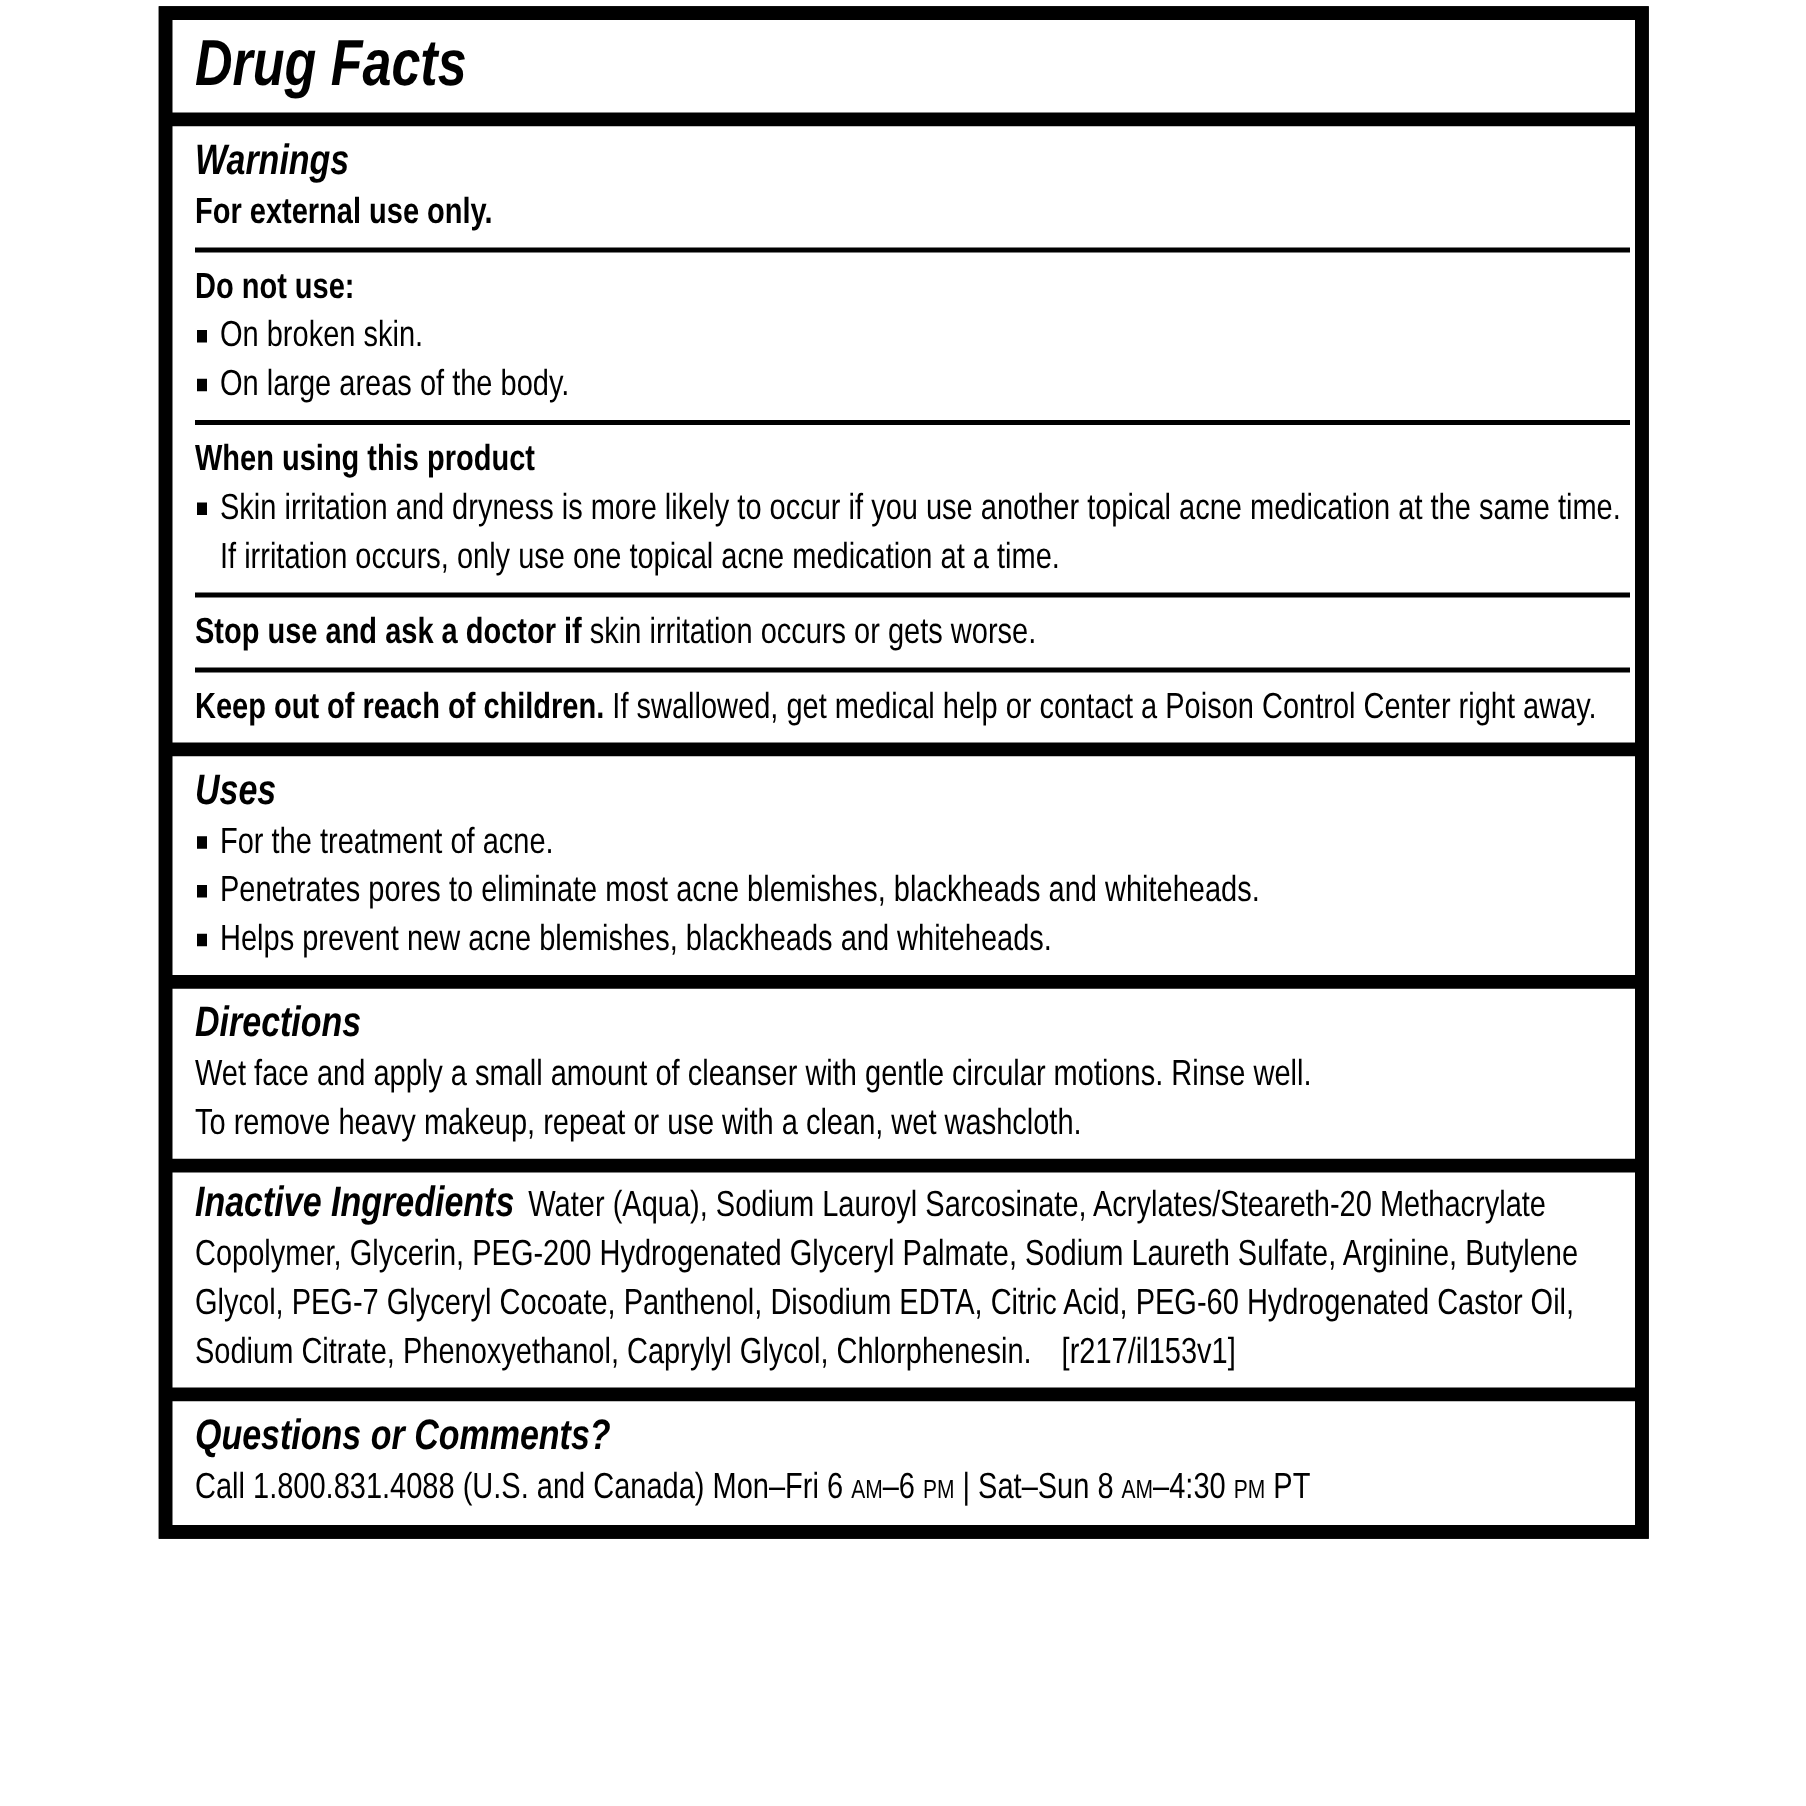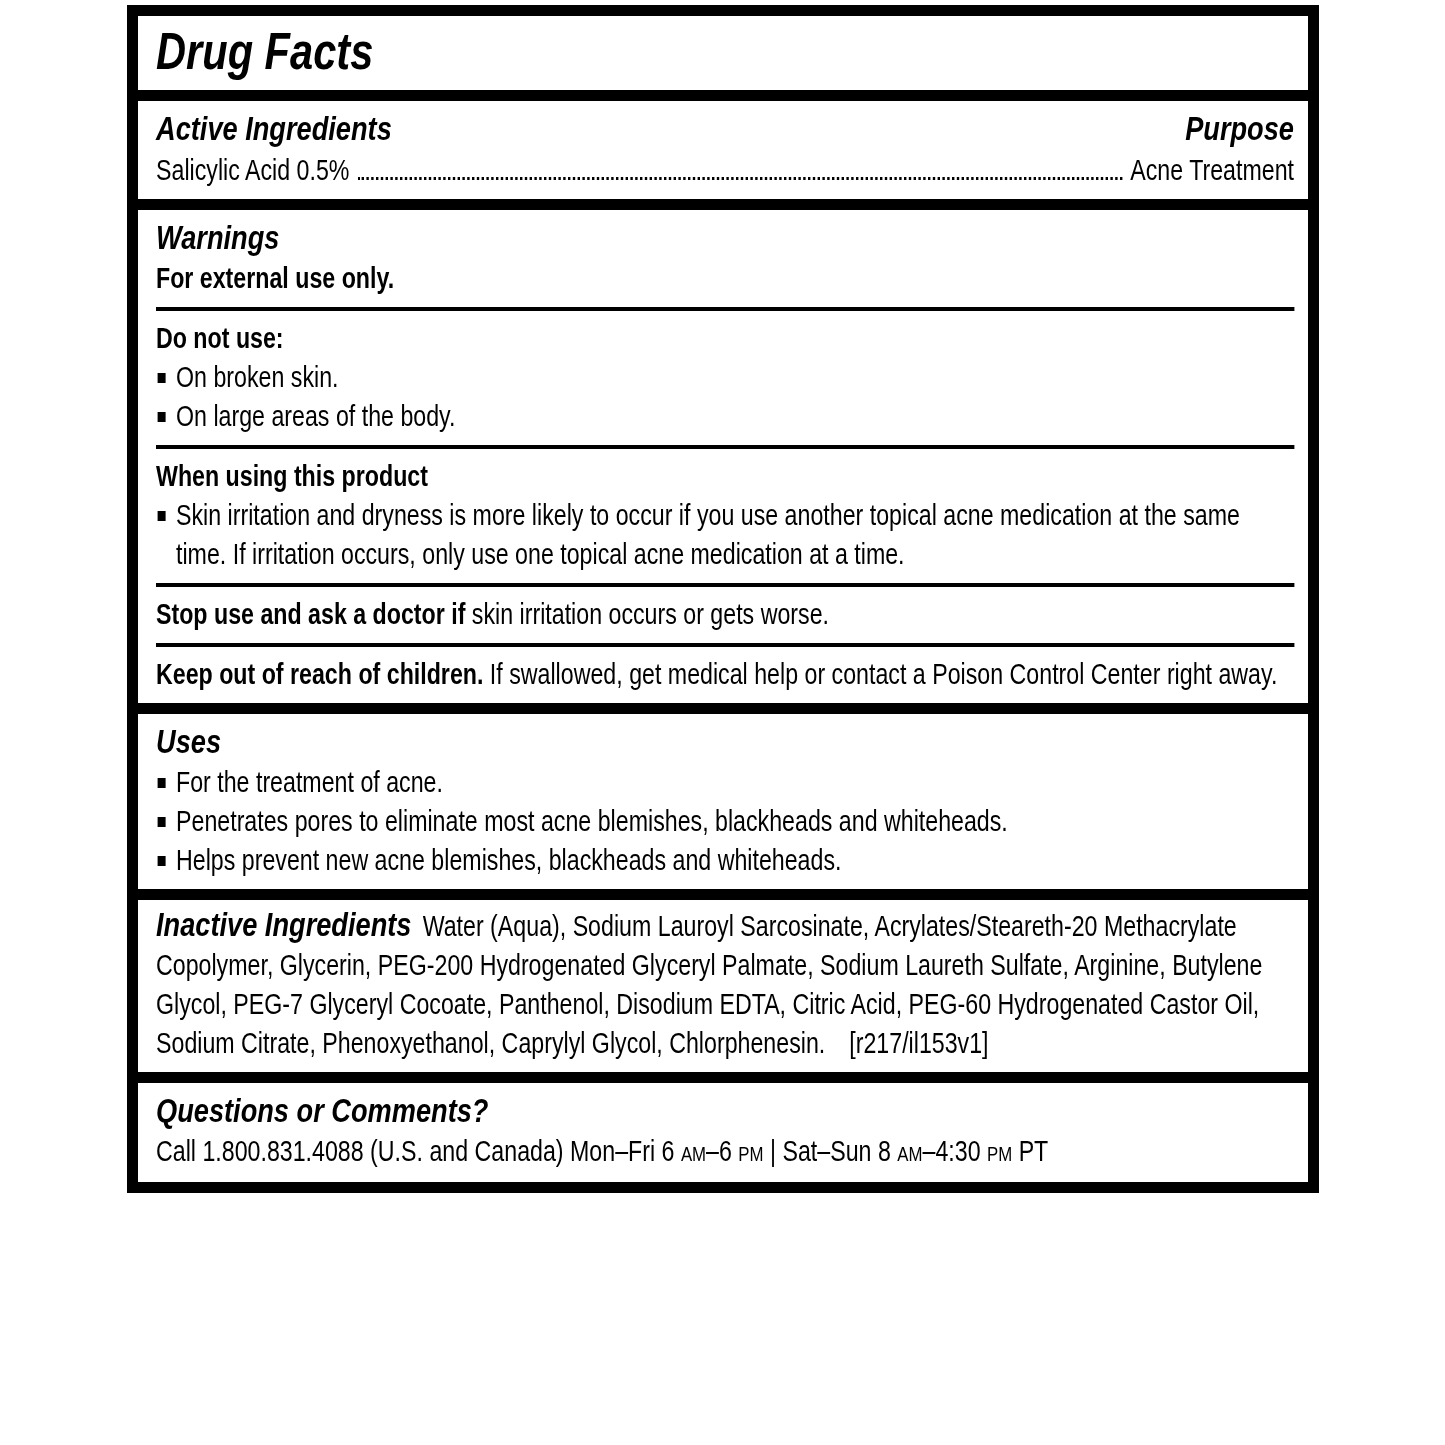--- a/index.html
+++ b/index.html
@@ -19,21 +19,21 @@
     width: 1192px;
     margin: 5px auto 0 auto;
     background: #000000;
     border: 11px solid #000000;
     display: flex;
     flex-direction: column;
     gap: 11px;
   }
   .box {
     background: #ffffff;
-    padding: 5px 14px 9px 18px;
+    padding: 5px 4px 9px 18px;
   }
   
   .cz {
     width: 125%;
     transform: scaleX(0.8);
     transform-origin: 0 0;
   }
   .title {
     font-size: 52px;
     line-height: 60px;
@@ -100,33 +100,20 @@
 <body>
 
 <div class="label">
 
   <section class="box">
     <div class="cz">
       <h1 class="title">Drug Facts</h1>
     </div>
   </section>
 
-  <section class="box">
-    <div class="cz">
-      <div class="hrow">
-        <h2>Active Ingredients</h2>
-        <h2>Purpose</h2>
-      </div>
-      <div class="lrow">
-        <span>Salicylic Acid 0.5%</span>
-        <span class="leader"></span>
-        <span>Acne Treatment</span>
-      </div>
-    </div>
-  </section>
 
   <section class="box">
     <div class="cz">
       <h2>Warnings</h2>
       <p class="bhead">For external use only.</p>
 
       <div class="rule"></div>
 
       <p class="bhead">Do not use:</p>
       <div class="bullet-row">
@@ -167,20 +154,27 @@
         <span class="sq"></span>
         <p class="bt">Penetrates pores to eliminate most acne blemishes, blackheads and whiteheads.</p>
       </div>
       <div class="bullet-row">
         <span class="sq"></span>
         <p class="bt">Helps prevent new acne blemishes, blackheads and whiteheads.</p>
       </div>
     </div>
   </section>
 
+  <section class="box">
+    <div class="cz">
+      <h2>Directions</h2>
+      <p>Wet face and apply a small amount of cleanser with gentle circular motions. Rinse well.</p>
+      <p>To remove heavy makeup, repeat or use with a clean, wet washcloth.</p>
+    </div>
+  </section>
 
 
   <section class="box">
     <div class="cz">
       <p><span class="inline-h">Inactive Ingredients</span><span class="after-h">Water (Aqua), Sodium Lauroyl Sarcosinate, Acrylates/Steareth-20 Methacrylate Copolymer, Glycerin, PEG-200 Hydrogenated Glyceryl Palmate, Sodium Laureth Sulfate, Arginine, Butylene Glycol, PEG-7 Glyceryl Cocoate, Panthenol, Disodium EDTA, Citric Acid, PEG-60 Hydrogenated Castor Oil, Sodium Citrate, Phenoxyethanol, Caprylyl Glycol, Chlorphenesin.</span><span class="code">[r217/il153v1]</span></p>
     </div>
   </section>
 
   <section class="box">
     <div class="cz">

